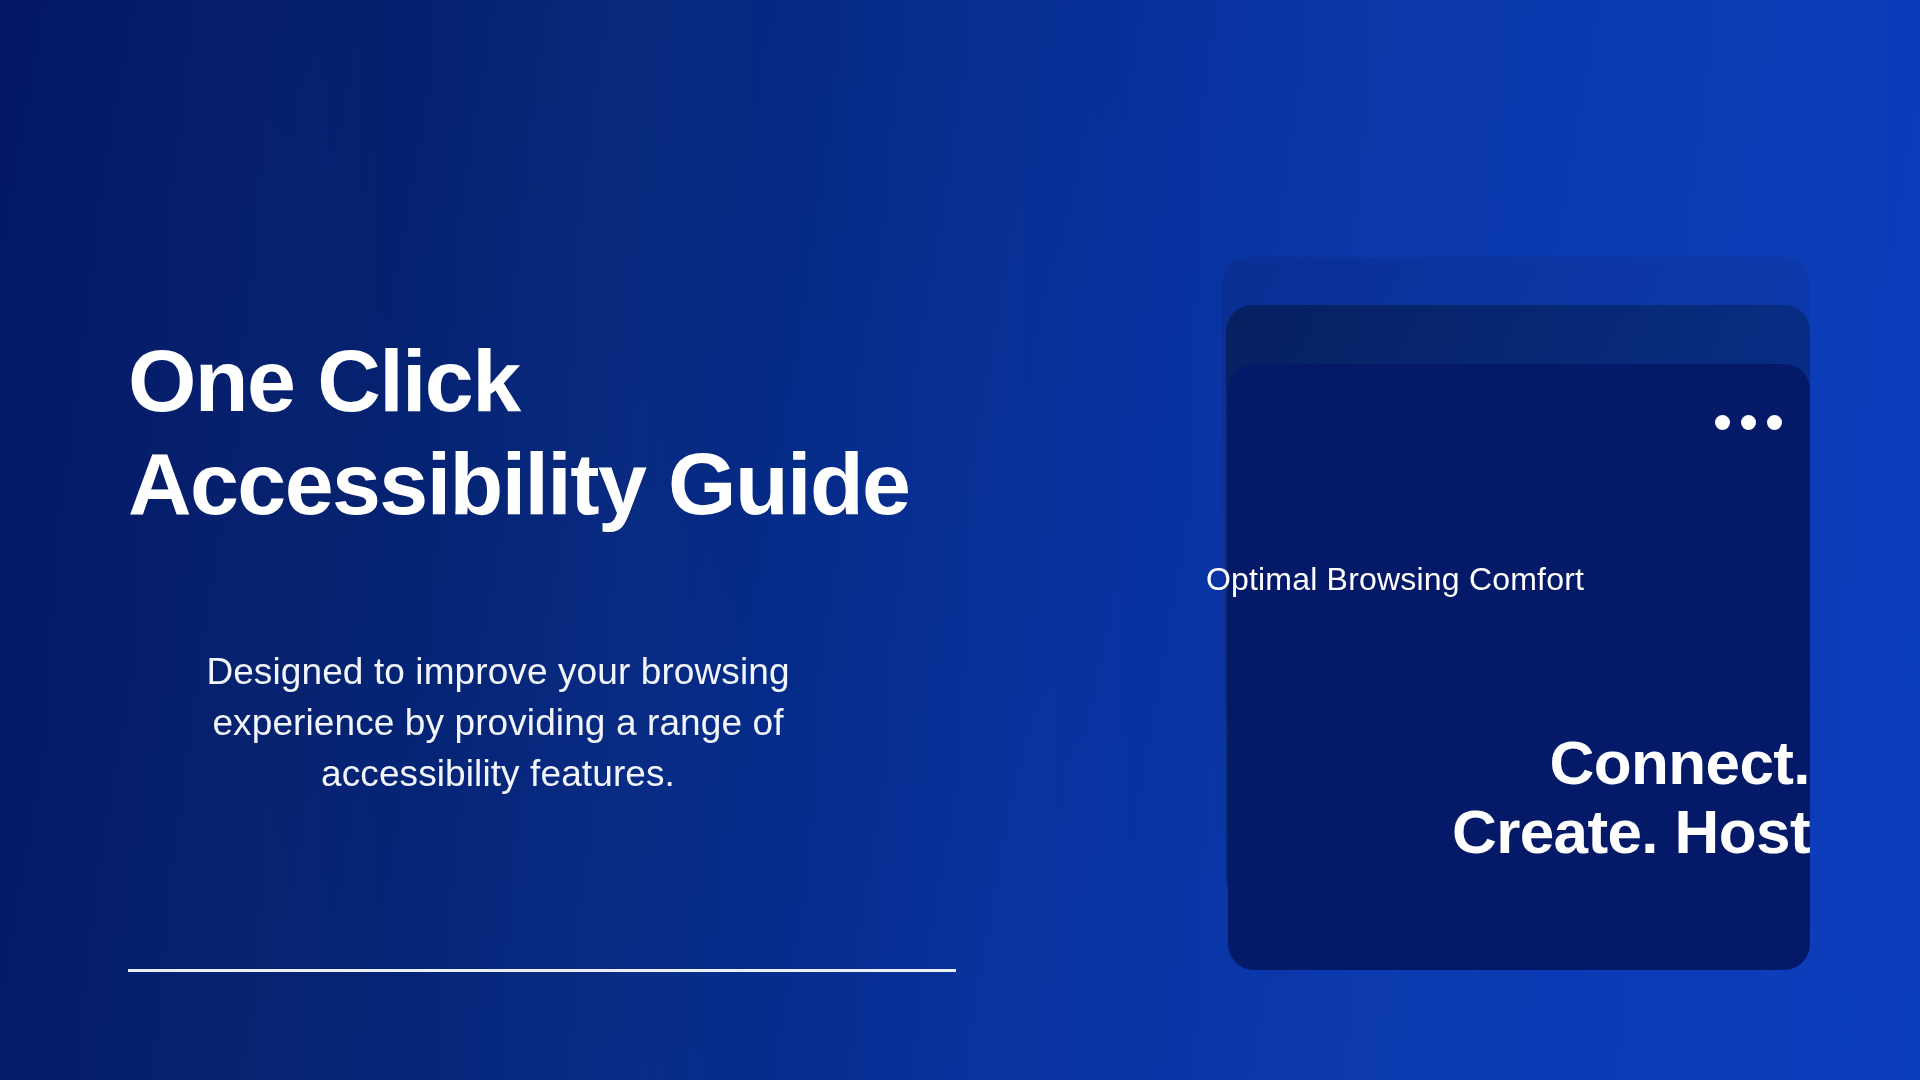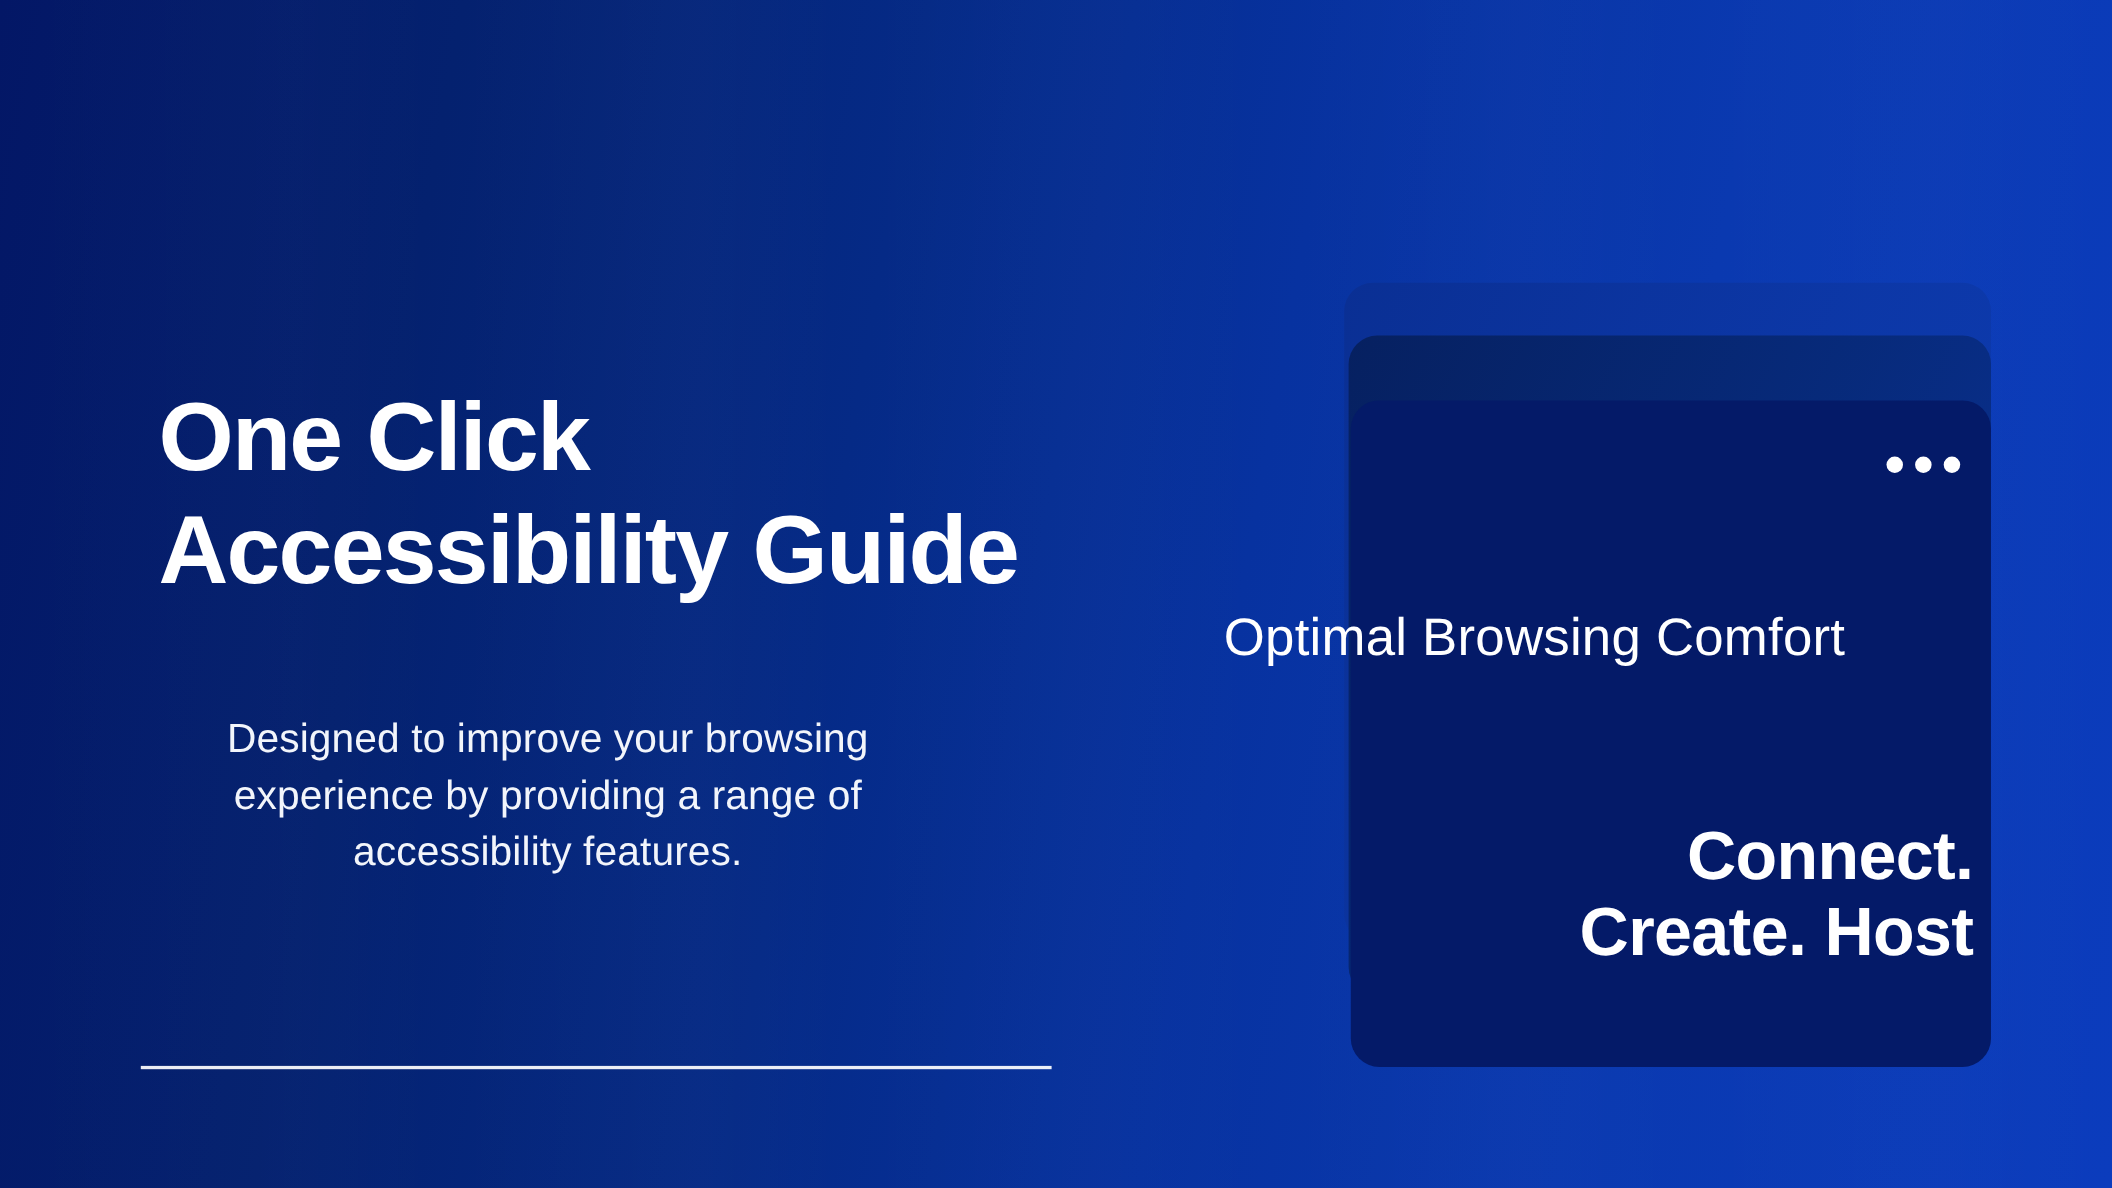--- a/index.html
+++ b/index.html
@@ -54,21 +54,21 @@
   
   .left-col {
     position: absolute;
     left: 128px;
     top: 330px;
     width: 860px;
     z-index: 5;
   }
 
   .headline {
-    margin: 16px;
+    margin: 0;
     color: #ffffff;
     font-family: "Liberation Sans", sans-serif;
     font-weight: 700;
     font-size: 88px;
     line-height: 1.17;
     letter-spacing: -1.6px;
     white-space: pre-line;
   }
 
   .subcopy {
@@ -172,37 +172,37 @@
     display: flex;
     align-items: center;
     justify-content: center;
     z-index: 7;
   }
 
   .tooltip-label {
     color: #ffffff;
     font-family: "Liberation Sans", sans-serif;
     font-weight: 400;
-    font-size: 48px;
+    font-size: 32px;
     letter-spacing: 0.2px;
     white-space: nowrap;
     text-align: center;
   }
 
   .caption-wrap {
     position: absolute;
     left: 1250px;
     top: 728px;
     width: 560px;
     text-align: right;
     z-index: 8;
   }
 
   .caption {
-    margin: 16px;
+    margin: 0;
     color: #ffffff;
     font-family: "Liberation Sans", sans-serif;
     font-weight: 700;
     font-size: 62px;
     line-height: 1.12;
     letter-spacing: -0.6px;
     white-space: pre-line;
   }
 </style>
 </head>

